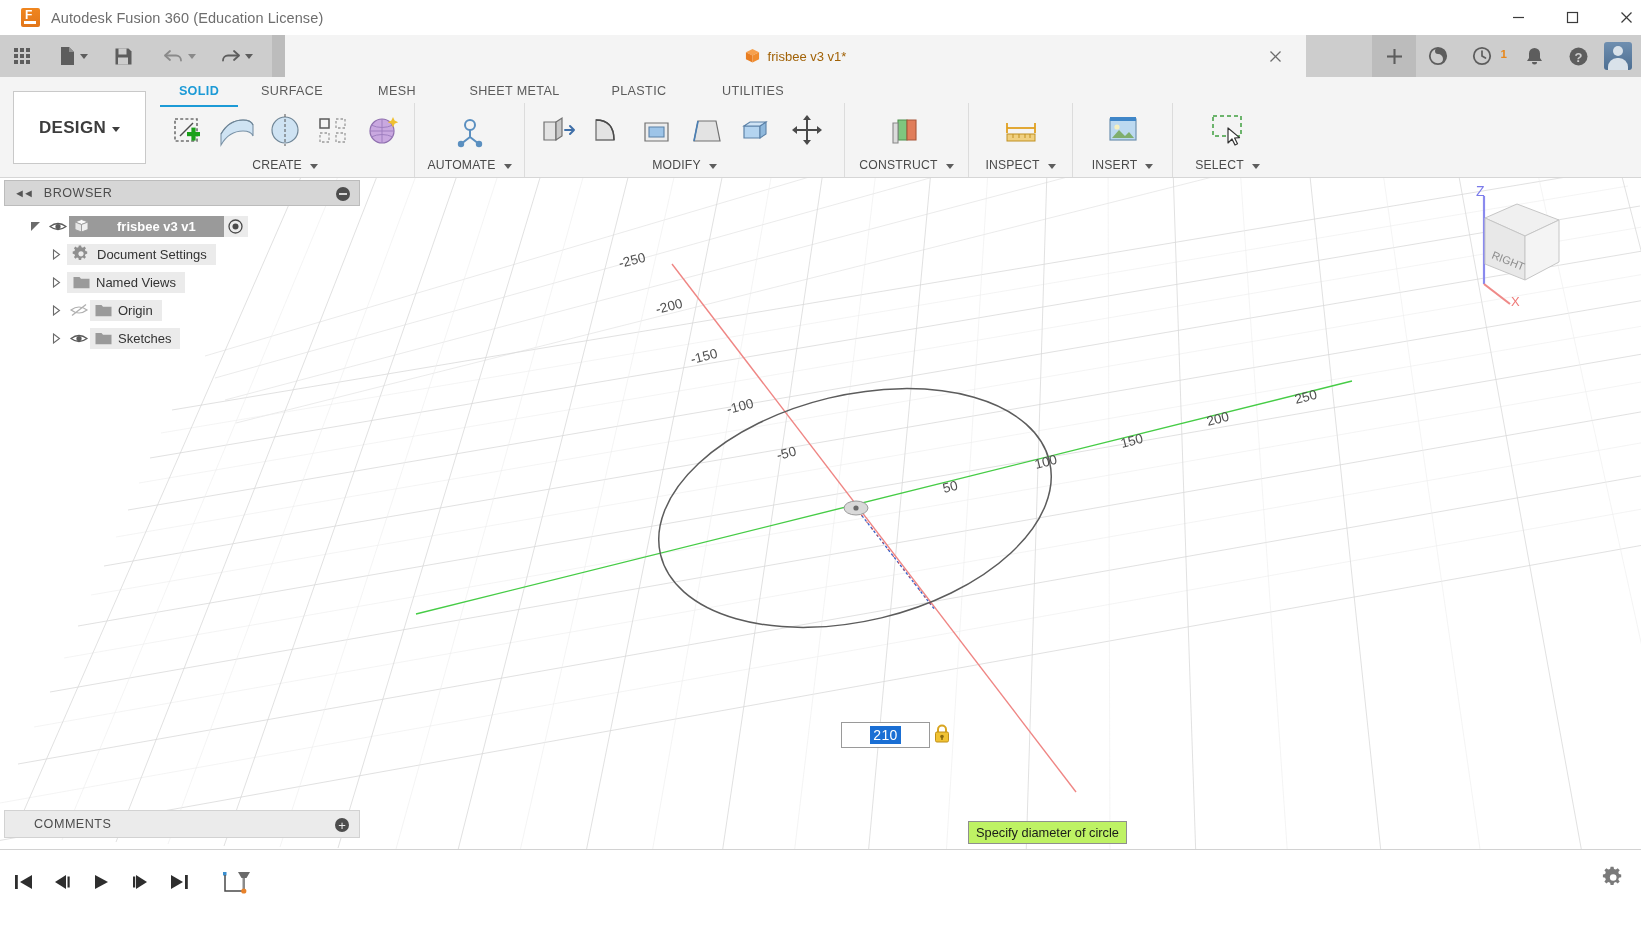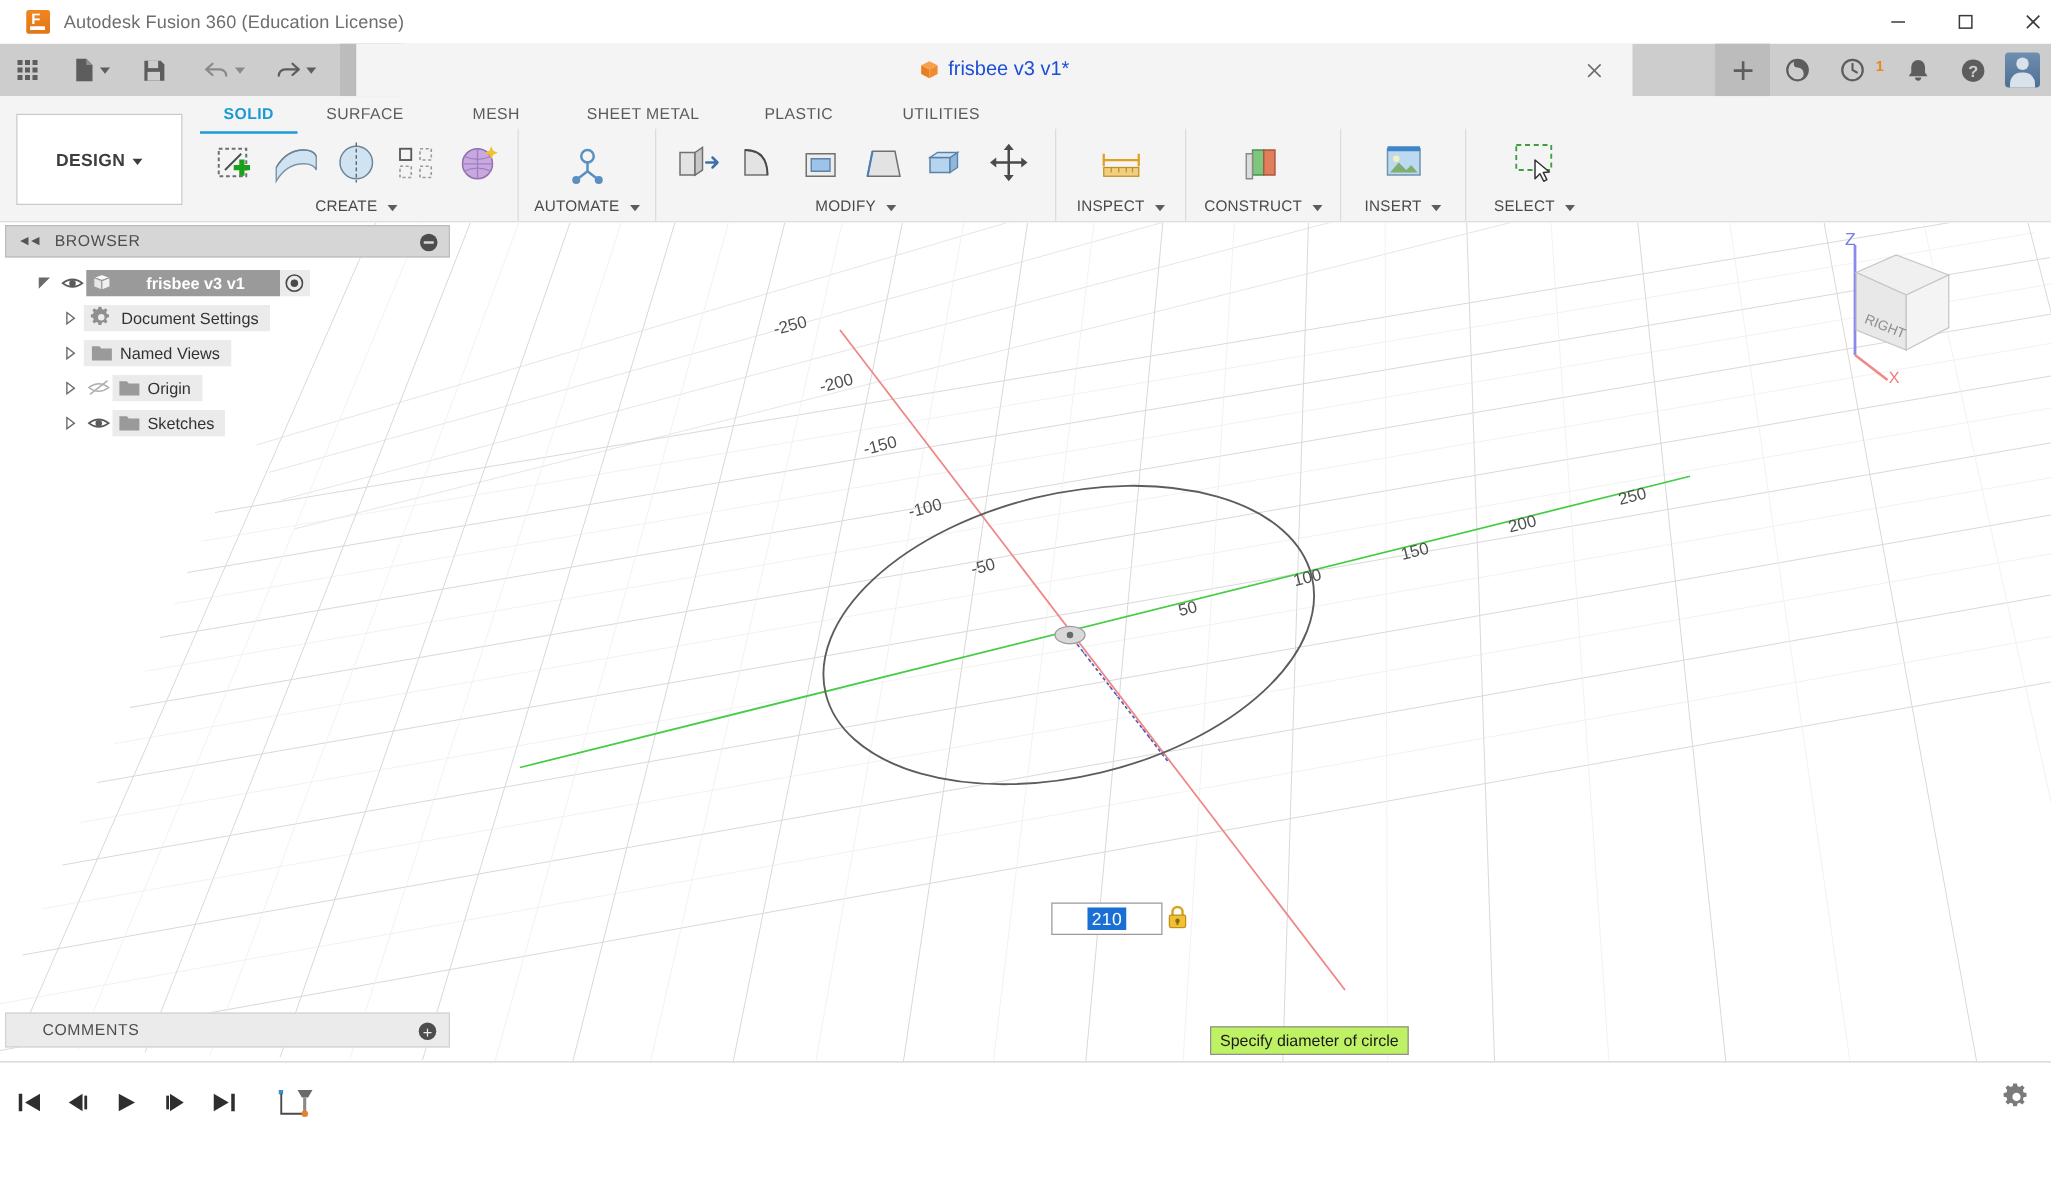--- a/index.html
+++ b/index.html
@@ -55,21 +55,21 @@
     border-top: 5px solid #5d5d5d; margin-left: 4px;
   }
 
   
   .doc-tab {
     position: absolute; left: 285px; top: 35px; width: 1021px; height: 42px;
     background: #f4f4f4; display: flex; align-items: center; justify-content: center;
   }
   .doc-tab-inner { display: flex; align-items: center; gap: 8px; }
   .cube-ico { width: 15px; height: 16px; }
-  .doc-tab-label { font-size: 16px; color: #1d4ed8; }
+  .doc-tab-label { font-size: 13px; color: #a16207; }
   .tab-close {
     position: absolute; right: 22px; top: 12px; width: 18px; height: 18px;
     color: #6c6c6c; display: flex; align-items: center; justify-content: center;
   }
   .qab-right {
     position: absolute; right: 0; top: 35px; height: 42px; display: flex; align-items: center;
   }
   .qab-rbtn {
     width: 44px; height: 42px; display: flex; align-items: center; justify-content: center;
     color: #5d5d5d; position: relative;
@@ -94,21 +94,21 @@
   
   .ribbon {
     position: absolute; top: 77px; left: 0; width: 1641px; height: 101px;
     background: #f4f4f4; border-bottom: 1px solid #d6d6d6;
   }
   .design-box {
     position: absolute; left: 13px; top: 14px; width: 133px; height: 73px;
     background: #ffffff; border: 1px solid #c9c9c9;
     display: flex; align-items: center; justify-content: center;
   }
-  .design-label { font-size: 14px; font-weight: bold; color: #3d3d3d; letter-spacing: .3px; }
+  .design-label { font-size: 17px; font-weight: bold; color: #3d3d3d; letter-spacing: .3px; }
 
   .ribbon-tabs {
     position: absolute; left: 160px; top: 1px; display: flex; align-items: flex-start;
   }
   .rtab {
     font-size: 12.6px; color: #5a5a5a; padding: 6px 0 7px 0; margin-right: 0;
     text-align: center; letter-spacing: .35px;
   }
   .rtab.active { color: #1c9ad6; font-weight: bold; border-bottom: 2px solid #1c9ad6; }
 
@@ -452,55 +452,55 @@
             </svg>
           </div>
         </div>
         <div class="panel-label">
           <span>MODIFY</span>
           <span class="caret-d" style="position:relative;top:1px"></span>
         </div>
       </div>
 
 
+      <div class="panel" style="width:124px">
+        <div class="panel-icons" style="justify-content:center;width:100%">
+          <div class="tool">
+            <svg width="44" height="40" viewBox="0 0 44 40">
+              <path d="M13 10 h9 v20 h-9z" fill="#7ec67e" stroke="#4d8f4d" stroke-width="1.1"></path>
+              <path d="M22 10 h9 v20 h-9z" fill="#e07d5a" stroke="#a8573a" stroke-width="1.1"></path>
+              <path d="M8 13 h5 v20 h-5z" fill="#dcdcdc" stroke="#888" stroke-width="1.1"></path>
+            </svg>
+          </div>
+        </div>
+        <div class="panel-label">
+          <span>CONSTRUCT</span>
+          <span class="caret-d" style="position:relative;top:1px"></span>
+        </div>
+      </div>
+
       <div class="panel" style="width:104px">
         <div class="panel-icons" style="justify-content:center;width:100%">
           <div class="tool">
             <svg width="44" height="40" viewBox="0 0 44 40">
               <line x1="8" y1="18" x2="36" y2="18" stroke="#e0a020" stroke-width="1.8"></line>
               <line x1="8" y1="13" x2="8" y2="23" stroke="#e0a020" stroke-width="1.8"></line>
               <line x1="36" y1="13" x2="36" y2="23" stroke="#e0a020" stroke-width="1.8"></line>
               <rect x="8" y="24" width="28" height="7" fill="#f0d080" stroke="#c09020" stroke-width="1"></rect>
               <g stroke="#c09020" stroke-width="1">
                 <line x1="14" y1="24" x2="14" y2="28"></line>
                   <line x1="20" y1="24" x2="20" y2="28"></line>
                 <line x1="26" y1="24" x2="26" y2="28"></line>
                   <line x1="31" y1="24" x2="31" y2="28"></line>
               </g>
             </svg>
           </div>
         </div>
         <div class="panel-label">
           <span>INSPECT</span>
-          <span class="caret-d" style="position:relative;top:1px"></span>
-        </div>
-      </div>
-
-      <div class="panel" style="width:124px">
-        <div class="panel-icons" style="justify-content:center;width:100%">
-          <div class="tool">
-            <svg width="44" height="40" viewBox="0 0 44 40">
-              <path d="M13 10 h9 v20 h-9z" fill="#7ec67e" stroke="#4d8f4d" stroke-width="1.1"></path>
-              <path d="M22 10 h9 v20 h-9z" fill="#e07d5a" stroke="#a8573a" stroke-width="1.1"></path>
-              <path d="M8 13 h5 v20 h-5z" fill="#dcdcdc" stroke="#888" stroke-width="1.1"></path>
-            </svg>
-          </div>
-        </div>
-        <div class="panel-label">
-          <span>CONSTRUCT</span>
           <span class="caret-d" style="position:relative;top:1px"></span>
         </div>
       </div>
 
       <div class="panel" style="width:100px">
         <div class="panel-icons" style="justify-content:center;width:100%">
           <div class="tool">
             <svg width="44" height="40" viewBox="0 0 44 40">
               <rect x="9" y="9" width="26" height="21" fill="#bcd9f0" stroke="#6f92b0" stroke-width="1.2"></rect>
               <rect x="9" y="7" width="26" height="4" fill="#3f86c8"></rect>

